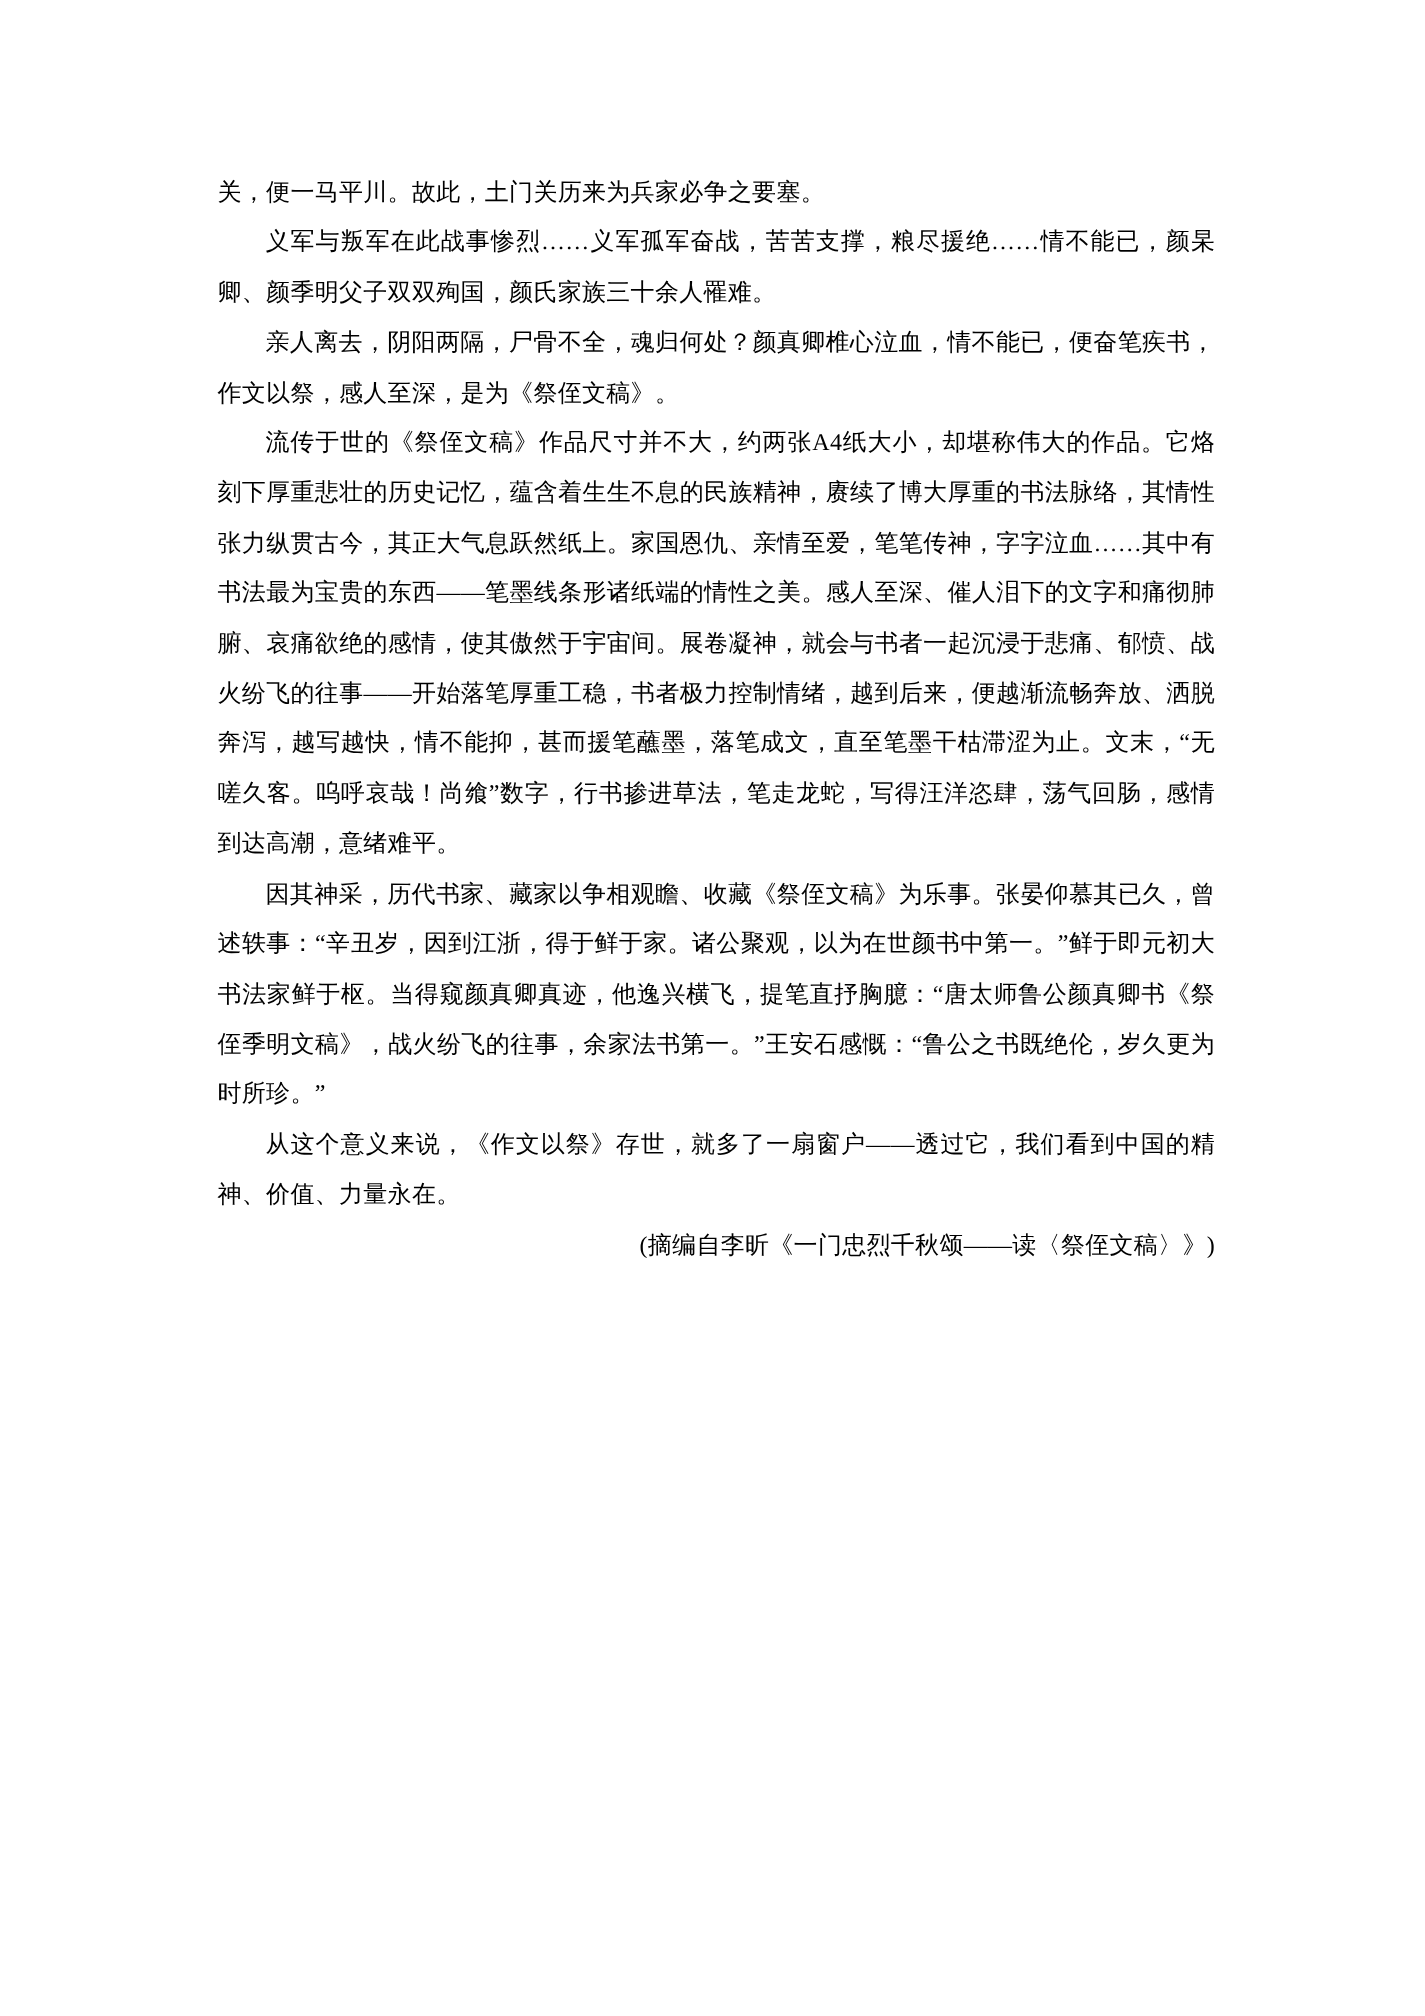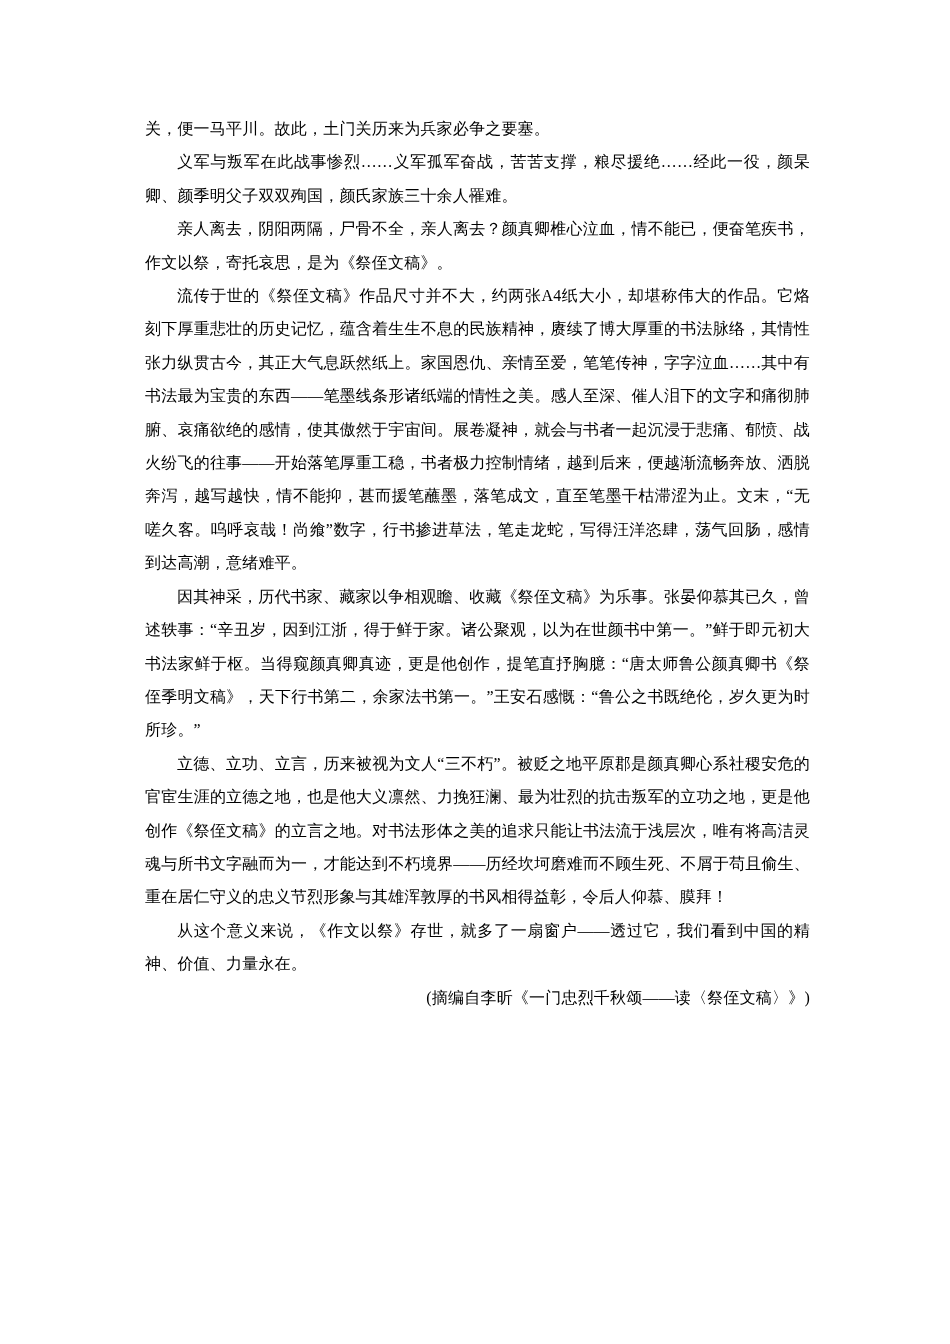--- a/index.html
+++ b/index.html
@@ -41,22 +41,21 @@
     text-indent: 0;
   }
 </style>
 </head>
 <body>
 
 <div class="page">
 
   <div class="passage">
     <p class="para no-indent">关，便一马平川。故此，土门关历来为兵家必争之要塞。</p>
-    <p class="para">义军与叛军在此战事惨烈……义军孤军奋战，苦苦支撑，粮尽援绝……经此一役，颜杲卿、颜季明父子双双殉国，颜氏家族三十余人罹难。</p>
-    <p class="para">亲人离去，阴阳两隔，尸骨不全，亲人离去？颜真卿椎心泣血，情不能已，便奋笔疾书，作文以祭，寄托哀思，是为《祭侄文稿》。</p>
+    <p class="para">义军与叛军在此战事惨烈……义军孤军奋战，苦苦支撑，粮尽援绝……情不能已，颜杲卿、颜季明父子双双殉国，颜氏家族三十余人罹难。</p>
+    <p class="para">亲人离去，阴阳两隔，尸骨不全，魂归何处？颜真卿椎心泣血，情不能已，便奋笔疾书，作文以祭，感人至深，是为《祭侄文稿》。</p>
     <p class="para">流传于世的《祭侄文稿》作品尺寸并不大，约两张A4纸大小，却堪称伟大的作品。它烙刻下厚重悲壮的历史记忆，蕴含着生生不息的民族精神，赓续了博大厚重的书法脉络，其情性张力纵贯古今，其正大气息跃然纸上。家国恩仇、亲情至爱，笔笔传神，字字泣血……其中有书法最为宝贵的东西——笔墨线条形诸纸端的情性之美。感人至深、催人泪下的文字和痛彻肺腑、哀痛欲绝的感情，使其傲然于宇宙间。展卷凝神，就会与书者一起沉浸于悲痛、郁愤、战火纷飞的往事——开始落笔厚重工稳，书者极力控制情绪，越到后来，便越渐流畅奔放、洒脱奔泻，越写越快，情不能抑，甚而援笔蘸墨，落笔成文，直至笔墨干枯滞涩为止。文末，“无嗟久客。呜呼哀哉！尚飨”数字，行书掺进草法，笔走龙蛇，写得汪洋恣肆，荡气回肠，感情到达高潮，意绪难平。</p>
-    <p class="para">因其神采，历代书家、藏家以争相观瞻、收藏《祭侄文稿》为乐事。张晏仰慕其已久，曾述轶事：“辛丑岁，因到江浙，得于鲜于家。诸公聚观，以为在世颜书中第一。”鲜于即元初大书法家鲜于枢。当得窥颜真卿真迹，更是他创作，提笔直抒胸臆：“唐太师鲁公颜真卿书《祭侄季明文稿》，天下行书第二，余家法书第一。”王安石感慨：“鲁公之书既绝伦，岁久更为时所珍。”</p>
-    <p class="para">立德、立功、立言，历来被视为文人“三不朽”。被贬之地平原郡是颜真卿心系社稷安危的官宦生涯的立德之地，也是他大义凛然、力挽狂澜、最为壮烈的抗击叛军的立功之地，更是他创作《祭侄文稿》的立言之地。对书法形体之美的追求只能让书法流于浅层次，唯有将高洁灵魂与所书文字融而为一，才能达到不朽境界——历经坎坷磨难而不顾生死、不屑于苟且偷生、重在居仁守义的忠义节烈形象与其雄浑敦厚的书风相得益彰，令后人仰慕、膜拜！</p>
+    <p class="para">因其神采，历代书家、藏家以争相观瞻、收藏《祭侄文稿》为乐事。张晏仰慕其已久，曾述轶事：“辛丑岁，因到江浙，得于鲜于家。诸公聚观，以为在世颜书中第一。”鲜于即元初大书法家鲜于枢。当得窥颜真卿真迹，他逸兴横飞，提笔直抒胸臆：“唐太师鲁公颜真卿书《祭侄季明文稿》，战火纷飞的往事，余家法书第一。”王安石感慨：“鲁公之书既绝伦，岁久更为时所珍。”</p>
     <p class="para">从这个意义来说，《作文以祭》存世，就多了一扇窗户——透过它，我们看到中国的精神、价值、力量永在。</p>
     <p class="attribution">(摘编自李昕《一门忠烈千秋颂——读〈祭侄文稿〉》)</p>
   </div>
 
 </div>
 
 </body></html>

